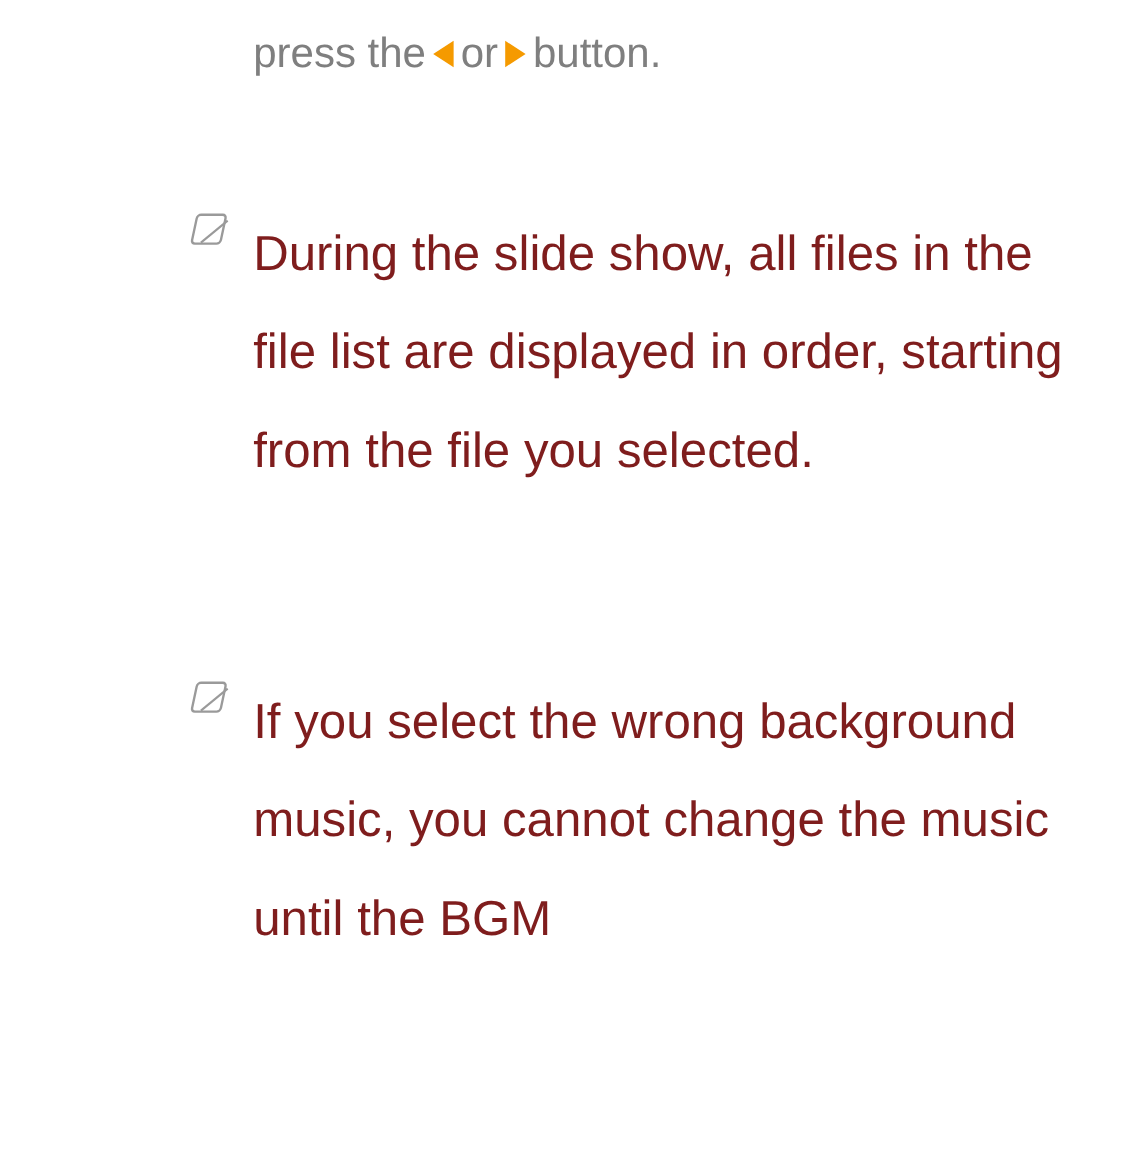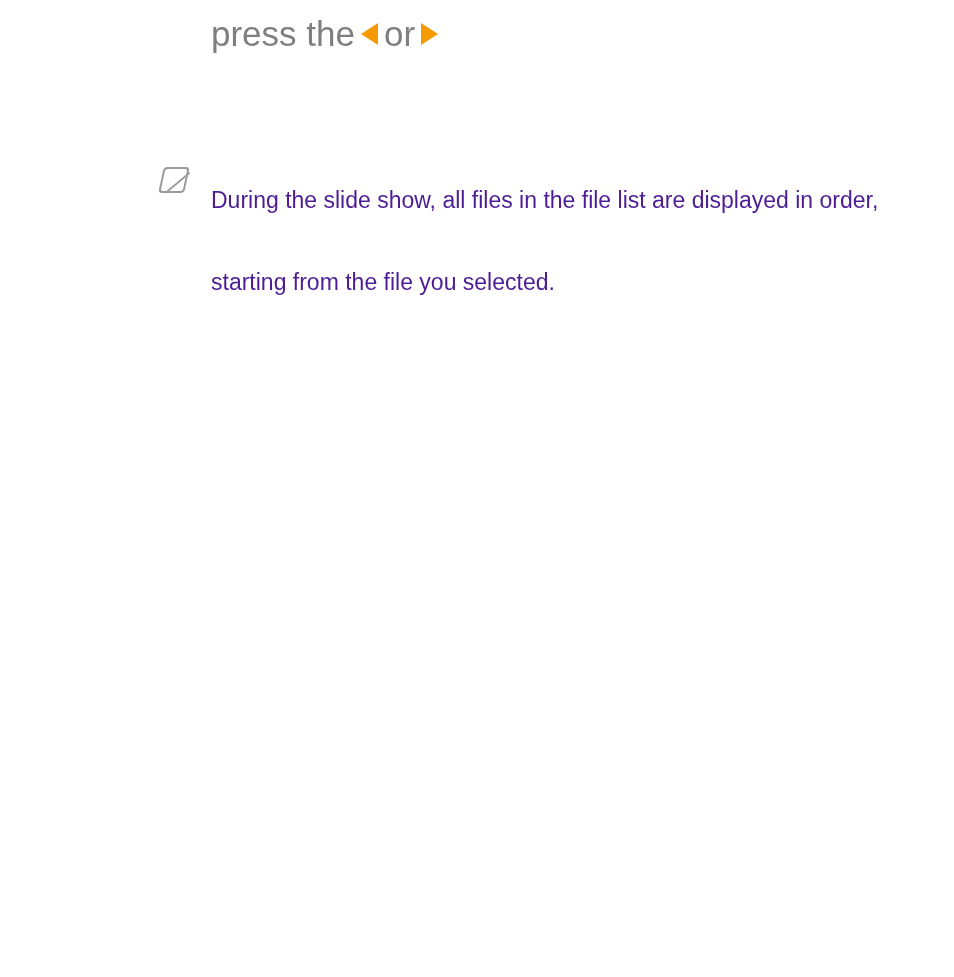--- a/index.html
+++ b/index.html
@@ -10,21 +10,21 @@
     background: #ffffff;
     font-family: Arial, Helvetica, sans-serif;
     color: #7f7f7f;
     overflow: hidden;
   }
   .page {
     width: 954px;
     height: 977px;
     position: relative;
     box-sizing: border-box;
-    padding-top: 6px;
+    padding-top: 17px;
   }
   .line-top {
     margin-left: 211px;
     font-size: 35px;
     line-height: 55px;
     color: #7f7f7f;
     display: flex;
     align-items: center;
     flex-wrap: wrap;
   }
@@ -42,23 +42,23 @@
   .tri-right {
     width: 0; height: 0;
     border-top: 11px solid transparent;
     border-bottom: 11px solid transparent;
     border-left: 17px solid #f59a00;
   }
   .note-block {
     position: relative;
     margin-left: 211px;
     margin-right: 30px;
-    font-size: 23px;
+    font-size: 41px;
     line-height: 82px;
-    color: #4c1d95;
+    color: #7f1d1d;
   }
   .note-icon {
     position: absolute;
     left: -50px;
     top: 8px;
     width: 26px;
     height: 26px;
     border: 2px solid #9a9a9a;
     border-radius: 4px;
     box-sizing: border-box;
@@ -80,28 +80,33 @@
 </head>
 <body>
 
 <div class="page">
 
   <div class="line-top">
     <span>press the </span>
     <span class="tri tri-left"></span>
     <span> or </span>
     <span class="tri tri-right"></span>
+    <span> button.</span>
   </div>
 
   <div class="gap1"></div>
 
   <div class="note-block">
     <span class="note-icon"></span>
     <span>During the slide show, all files in the file list are displayed in order, starting from the file you selected.</span>
   </div>
 
   <div class="gap2"></div>
 
 
   <div class="gap2"></div>
 
+  <div class="note-block">
+    <span class="note-icon"></span>
+    <span>If you select the wrong background music, you cannot change the music until the BGM</span>
+  </div>
 
 </div>
 
 </body></html>

